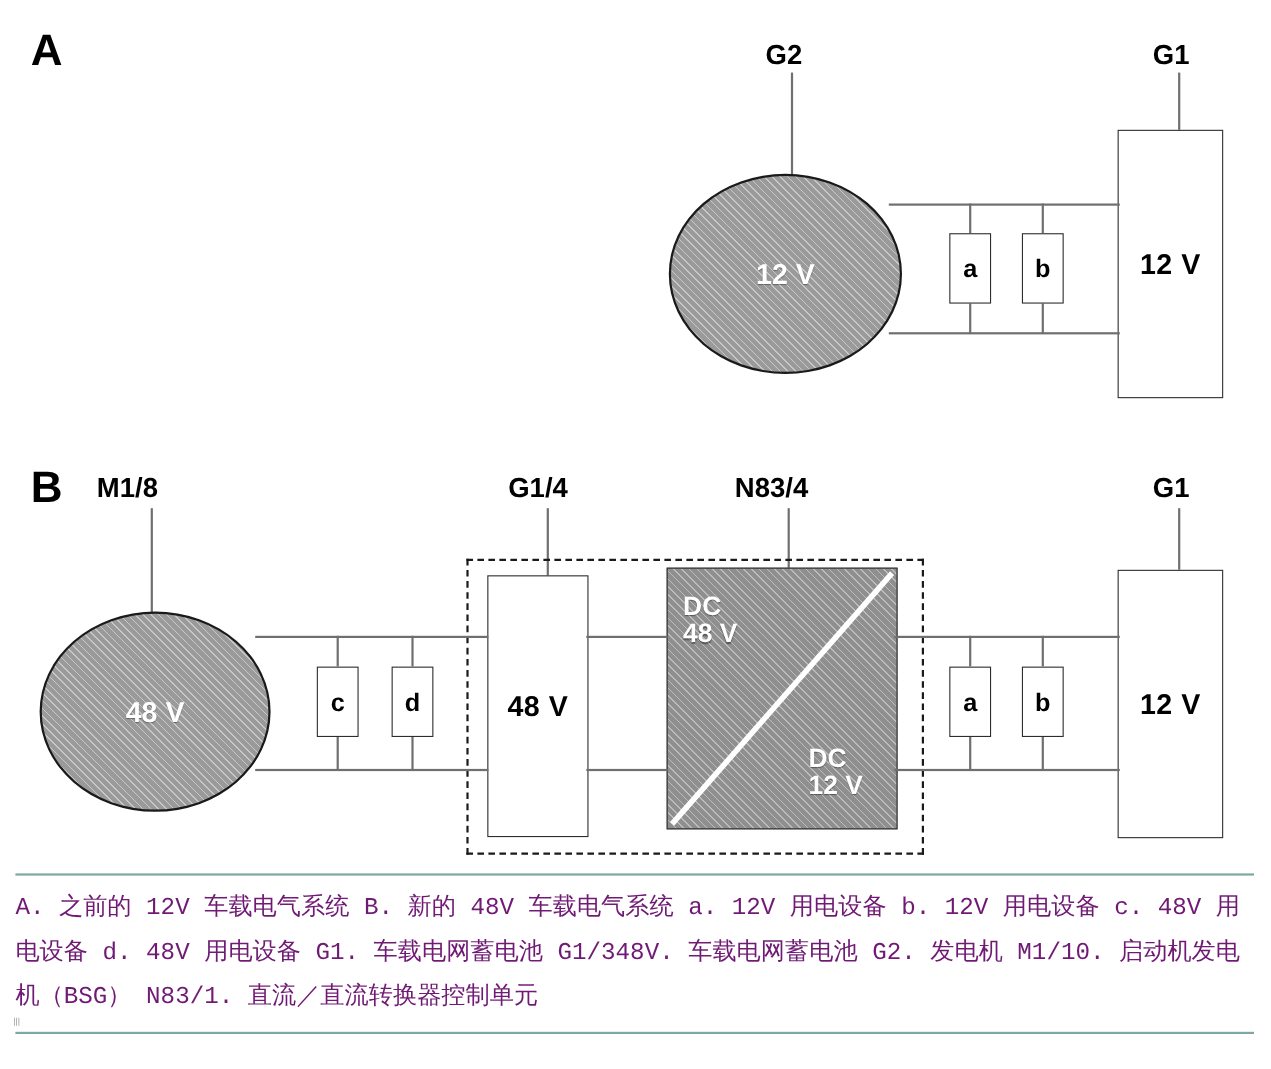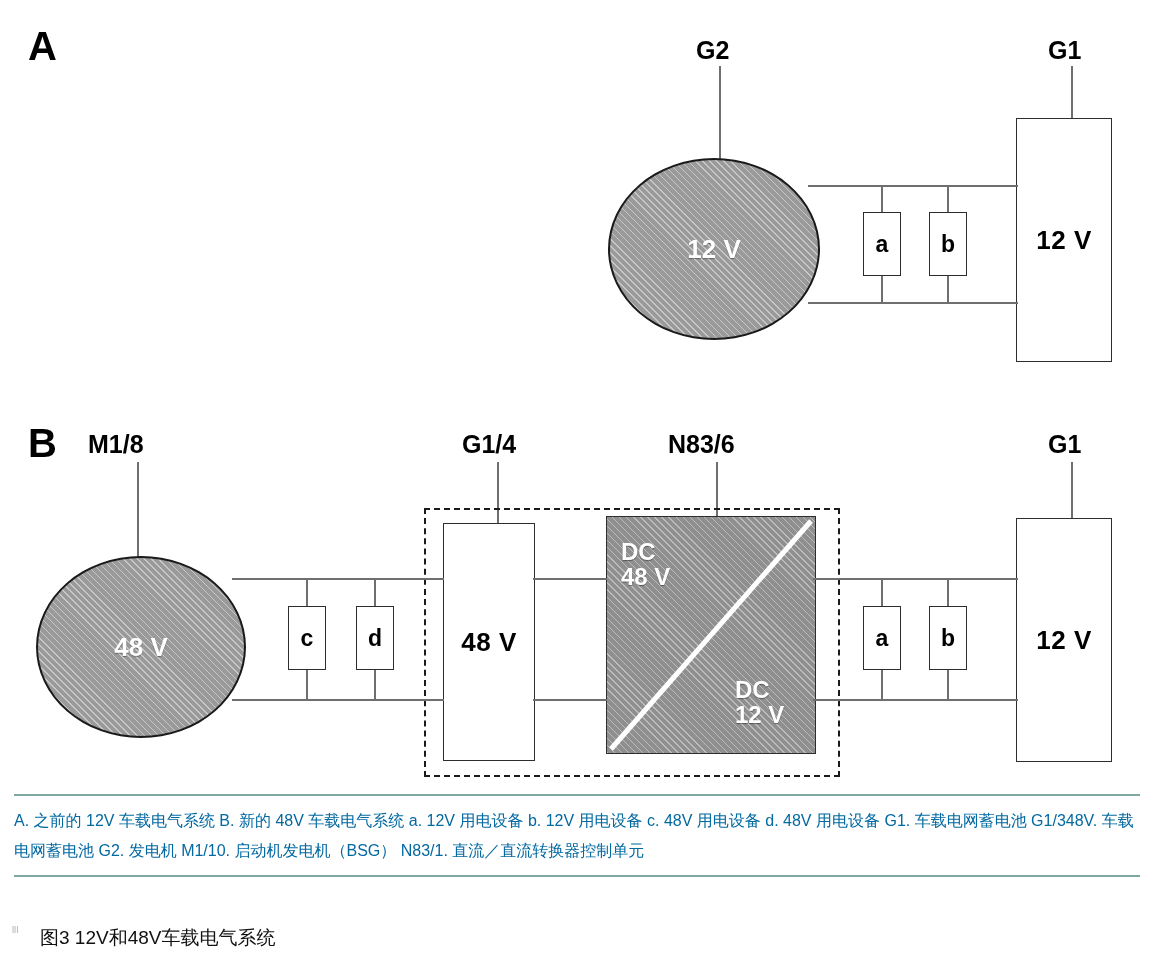--- a/index.html
+++ b/index.html
@@ -131,24 +131,24 @@
     border: 2px dashed #1a1a1a;
   }
 
   
   .caption-box {
     border-top: 2px solid #7ea8a0;
     border-bottom: 2px solid #7ea8a0;
     padding: 10px 0 10px 0;
   }
   .caption-text {
-    font-size: 16px;
+    font-size: 22px;
     line-height: 1.85;
-    color: #0369a1;
-    font-family: Liberation Sans, sans-serif;
+    color: #701a75;
+    font-family: Liberation Mono, monospace;
   }
   .figure-title {
     font-size: 19px;
     color: #111111;
   }
   .tick {
     font-size: 8px;
     color: #999999;
     line-height: 1;
   }
@@ -191,21 +191,21 @@
   </div>
 
   <div class="abs sec-letter" style="left:28px; top:423px;">B</div>
 
   <div class="abs calloutlabel" style="left:88px; top:432px;">M1/8</div>
   <div class="abs leader" style="left:137px; top:462px; height:105px;"></div>
 
   <div class="abs calloutlabel" style="left:462px; top:432px;">G1/4</div>
   <div class="abs leader" style="left:497px; top:462px; height:82px;"></div>
 
-  <div class="abs calloutlabel" style="left:668px; top:432px;">N83/6</div>
+  <div class="abs calloutlabel" style="left:668px; top:432px;">N83/4</div>
   <div class="abs leader" style="left:716px; top:462px; height:82px;"></div>
 
   <div class="abs calloutlabel" style="left:1048px; top:432px;">G1</div>
   <div class="abs leader" style="left:1071px; top:462px; height:56px;"></div>
 
   <div class="abs gen" style="left:36px; top:556px; width:206px; height:178px;">
     <span>48 V</span>
   </div>
 
   <div class="abs dashed-group" style="left:424px; top:508px; width:412px; height:265px;"></div>
@@ -264,15 +264,14 @@
   <div class="abs consumer" style="left:929px; top:606px;">
     <span>b</span>
   </div>
 
   <div class="abs caption-box" style="left:14px; top:794px; width:1126px;">
     <div class="caption-text">A. 之前的 12V 车载电气系统    B. 新的 48V 车载电气系统    a. 12V 用电设备    b. 12V 用电设备    c. 48V 用电设备    d. 48V 用电设备    G1. 车载电网蓄电池    G1/348V. 车载电网蓄电池    G2. 发电机    M1/10. 启动机发电机（BSG）    N83/1. 直流／直流转换器控制单元</div>
   </div>
 
   <div class="abs tick" style="left:12px; top:925px;">|||</div>
 
-  <div class="abs figure-title" style="left:40px; top:925px;">图3    12V和48V车载电气系统</div>
 
 </div>
 
 </body></html>

